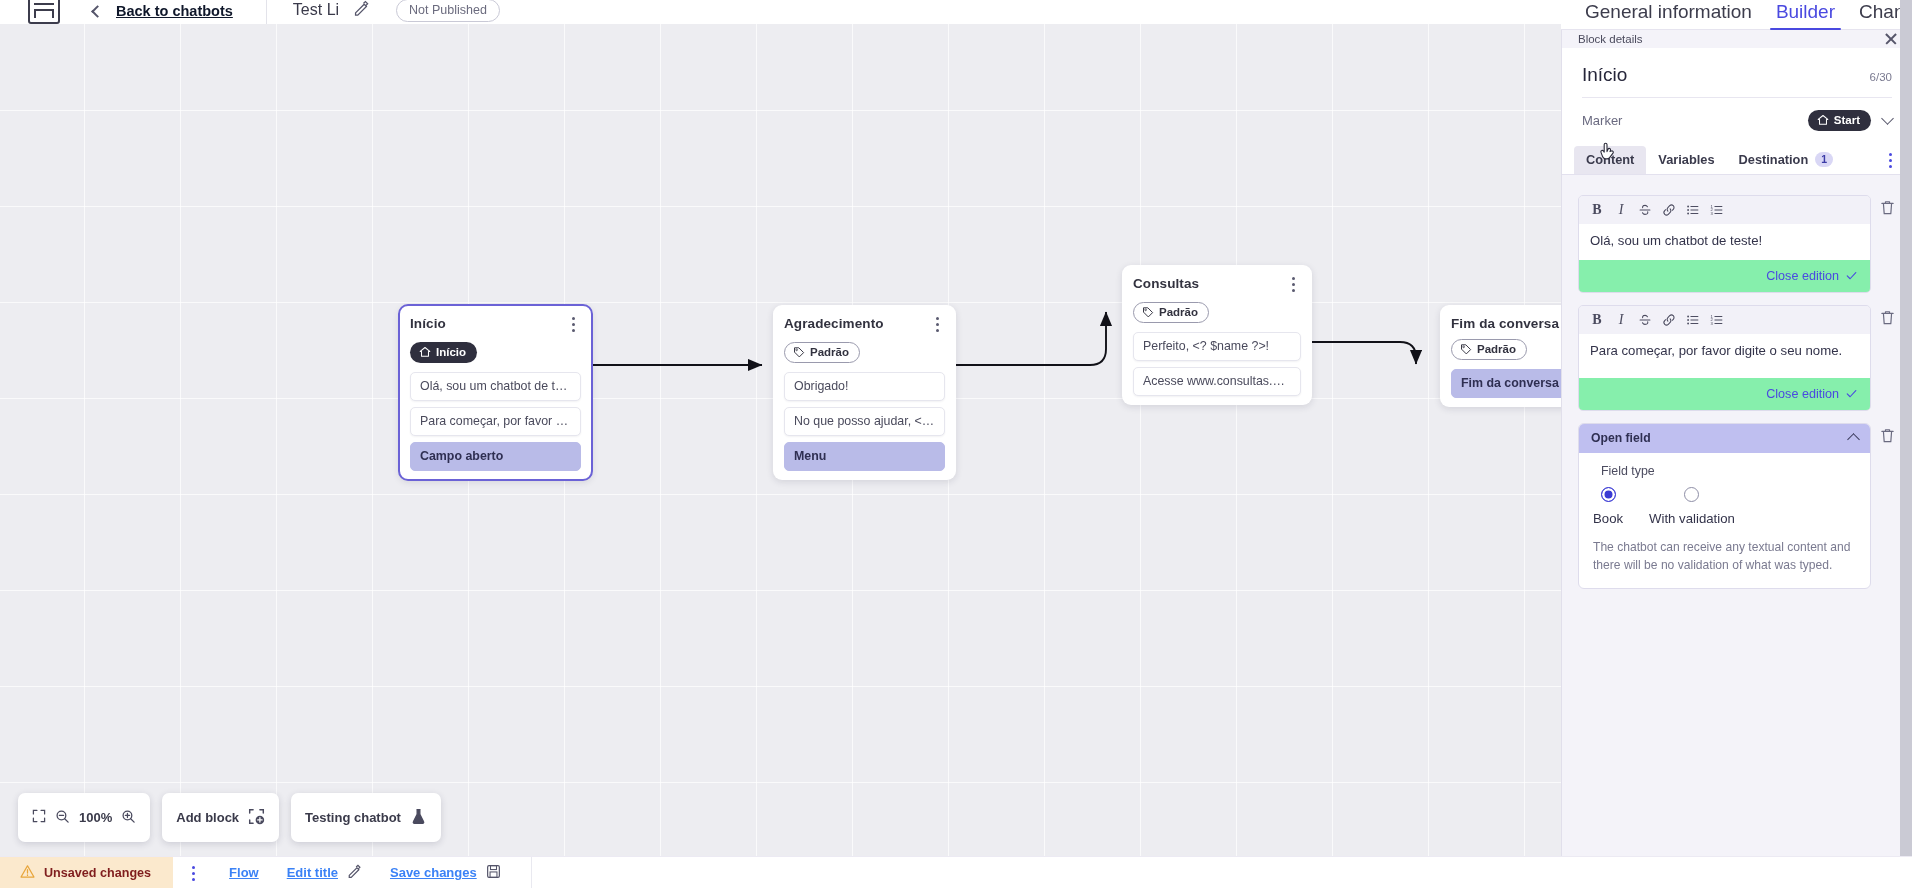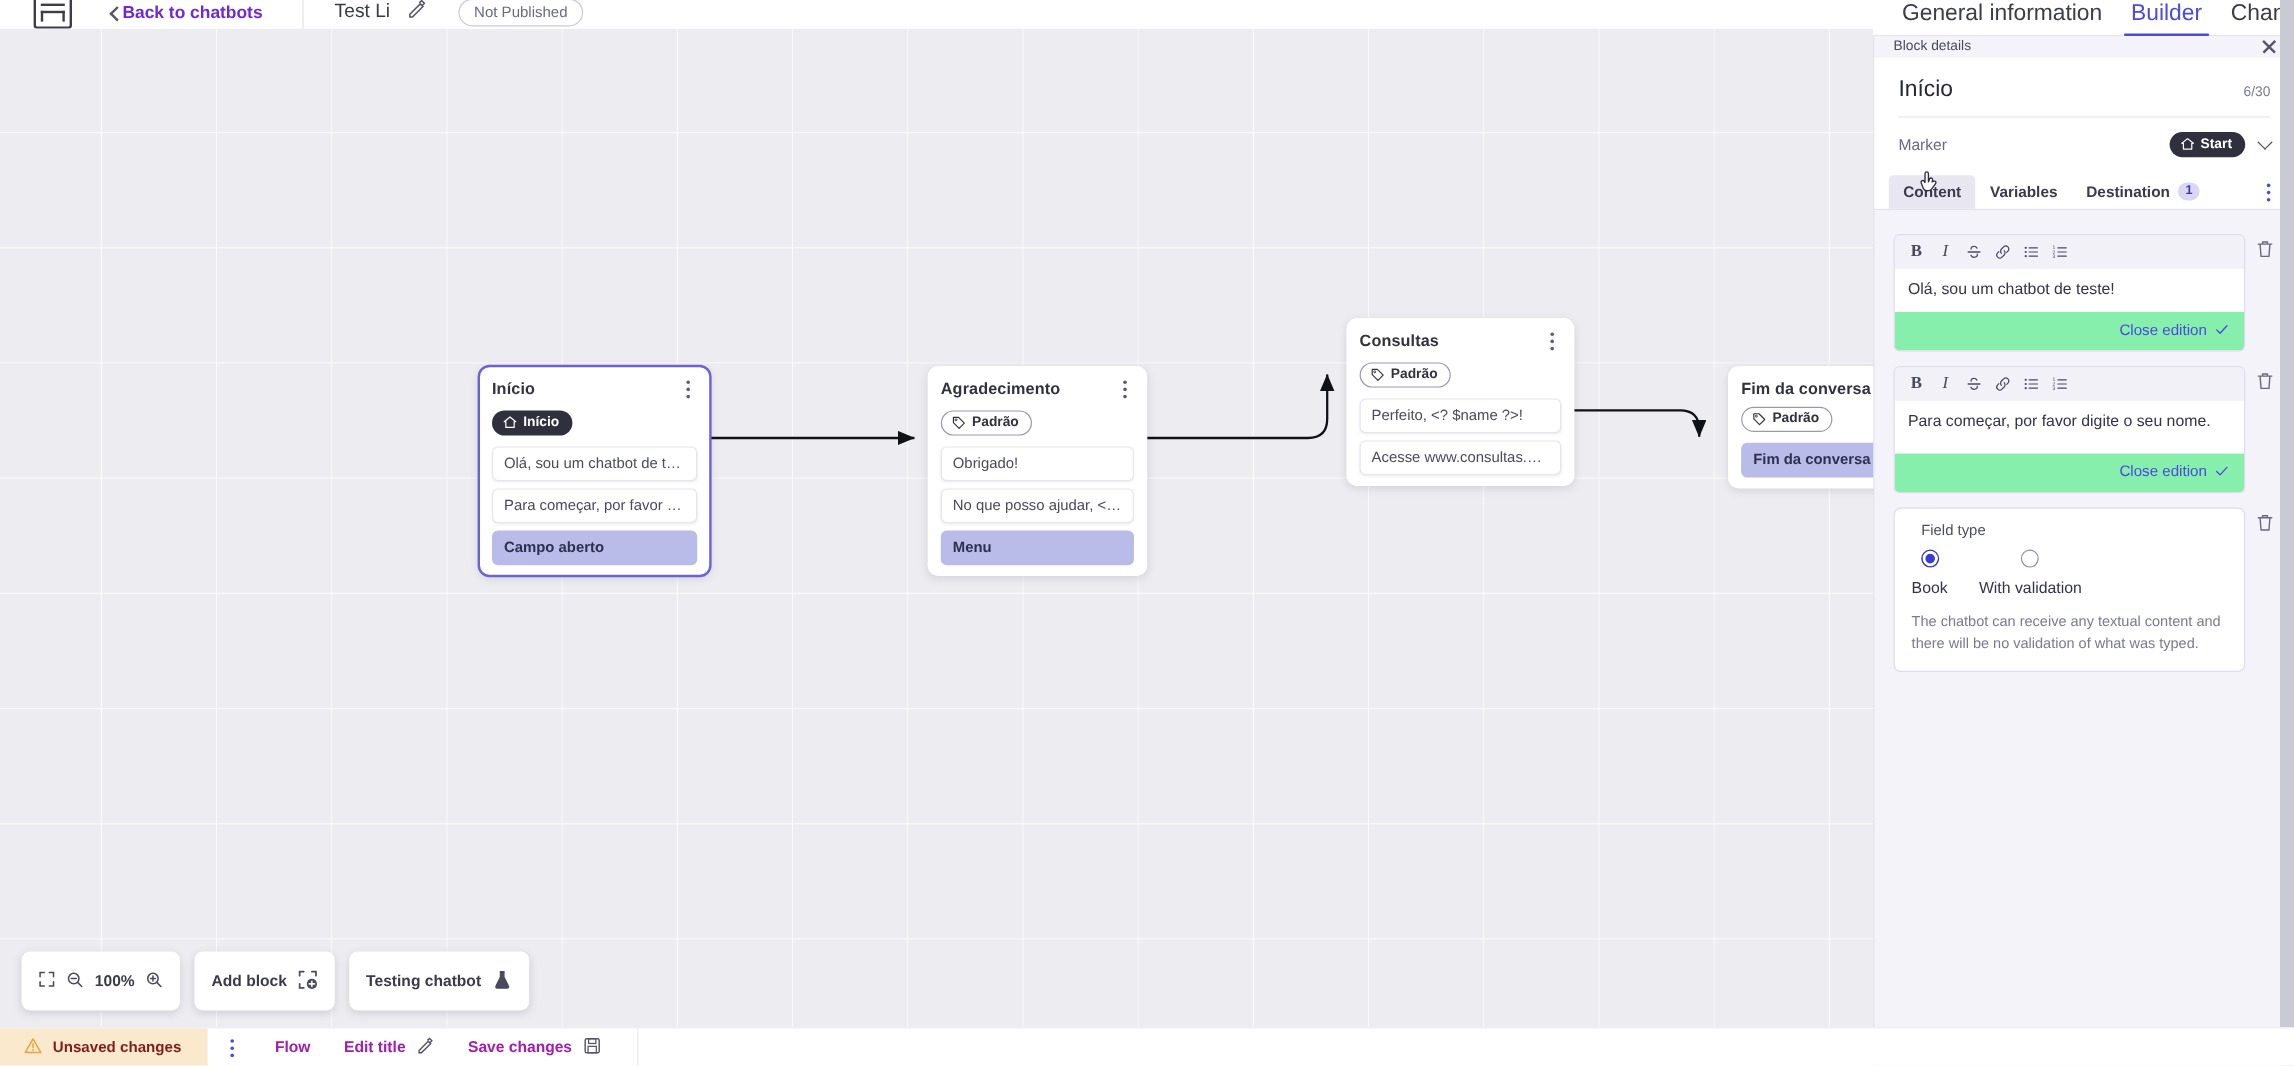--- a/index.html
+++ b/index.html
@@ -31,22 +31,22 @@
   .logo-box::after {
     content: ""; position: absolute; left: 4px; right: 4px; bottom: 4px;
     height: 7px; border: 2px solid #3c3c4c; border-bottom: none;
   }
   .chev-left {
     margin-left: 33px; width: 9px; height: 9px; flex: none;
     border-left: 2px solid #55556a; border-bottom: 2px solid #55556a;
     transform: rotate(45deg); margin-top: -2px;
   }
   .back-label {
-    font-size: 14.5px; font-weight: 700; color: #6d28d9;
-    white-space: nowrap; margin-top: -2px;
+    margin-left: 14px; font-size: 14.5px; font-weight: 700; color: #0f172a;
+    white-space: nowrap; margin-top: -2px; text-decoration: underline;
   }
   .hdr-divider {
     margin-left: 33px; width: 1px; height: 46px; background: #e3e3ea; flex:none;
   }
   .bot-title {
     margin-left: 26px; font-size: 16px; color: #3a3a4a; white-space: nowrap;
     margin-top: -4px;
   }
   .pencil-ic { margin-left: 14px; margin-top: -4px; flex:none; }
   .pub-badge {
@@ -128,22 +128,23 @@
     border-top: 1px solid #eceaf3; z-index: 8;
   }
   .unsaved {
     height: 32px; background: #fbe9cd; display: flex; align-items: center;
     gap: 9px; padding: 0 22px 0 20px; font-size: 12.6px; font-weight: 700;
     color: #7f1d1d; white-space: nowrap;
   }
   .sb-kebab { margin-left: 14px; }
   .sb-item {
     margin-left: 28px; display: flex; align-items: center; gap: 9px;
-    font-size: 13px; font-weight: 700; color: #a21caf; white-space: nowrap;
+    font-size: 13px; font-weight: 700; color: #3b82f6; white-space: nowrap;
     cursor: pointer;
+    text-decoration: underline;
   }
   .sb-sep { margin-left: 30px; width: 1px; height: 32px; background: #e9e9f0; }
   .tabs-bar {
     position: absolute; left: 1561px; top: 0; width: 351px; height: 30px;
     background: #fff; display: flex; align-items: flex-end; gap: 0;
     padding-left: 12px; border-bottom: 1px solid #e6e4ef;
   }
   .rtab {
     font-size: 19px; font-weight: 400; color: #3c3c4c; padding: 0 12px 6px;
     cursor: pointer; white-space: nowrap; position: relative;
@@ -642,20 +643,24 @@
         </div>
         <span class="trash">
           <svg width="17" height="17" viewBox="0 0 20 20">
               <path d="M3.4 5.2 h13.2 M7.6 5.2 V3.2 h4.8 v2 M5.2 5.2 l.9 12 h7.8 l.9-12" fill="none" stroke="#6a6a80" stroke-width="1.4" stroke-linecap="round" stroke-linejoin="round"></path>
             </svg>
         </span>
       </div>
 
       <div class="rte">
         <div class="openfield">
+          <div class="of-head">
+            <span class="of-title">Open field</span>
+            <span class="chev-up"></span>
+          </div>
           <div class="of-body">
             <div class="of-lab">Field type</div>
             <div class="radios">
               <label class="radio">
                 <span class="rdot on"></span>
                 <span class="rlabel">Book</span>
               </label>
               <label class="radio">
                 <span class="rdot"></span>
                 <span class="rlabel">With validation</span>

